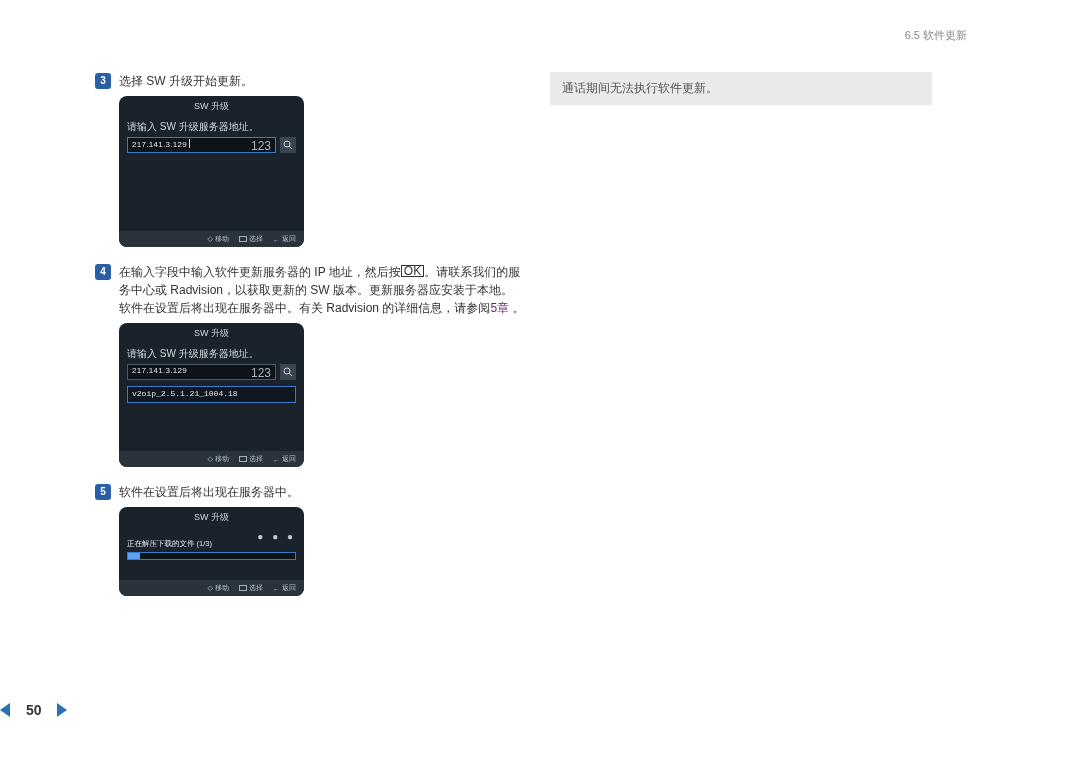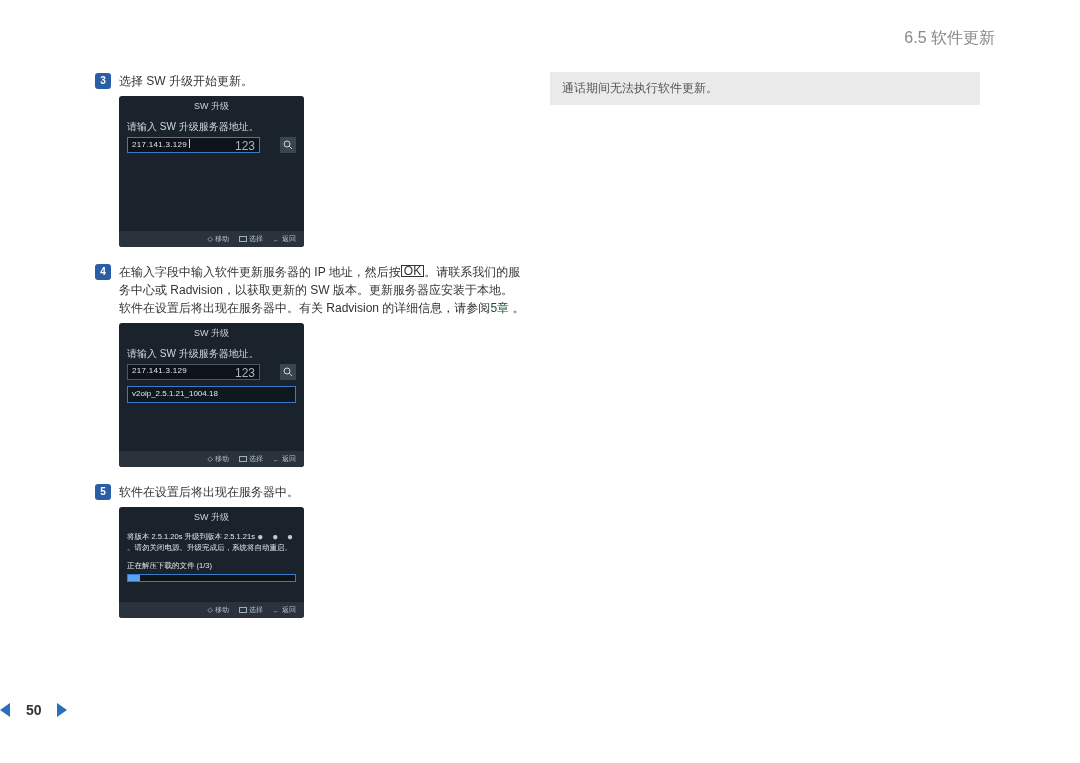--- a/index.html
+++ b/index.html
@@ -7,35 +7,35 @@
     width: 1080px;
     height: 763px;
     background: #ffffff;
     font-family: "SimSun", "Microsoft YaHei", sans-serif;
     position: relative;
     color: #333;
   }
   .header-right {
     position: absolute;
     top: 28px;
-    right: 85px;
-    font-size: 16px;
+    right: 113px;
+    font-size: 11px;
     color: #888;
   }
   .col-left {
     position: absolute;
     left: 95px;
     top: 72px;
     width: 430px;
   }
   .col-right {
     position: absolute;
     left: 550px;
     top: 72px;
-    width: 430px;
+    width: 382px;
   }
   .step {
     display: flex;
     align-items: flex-start;
     margin-bottom: 6px;
   }
   .badge {
     width: 16px;
     height: 16px;
     min-width: 16px;
@@ -56,48 +56,48 @@
   }
   .ok-icon {
     display: inline-block;
     border: 1px solid #333;
     padding: 0 2px;
     font-size: 12px;
     line-height: 10px;
     vertical-align: 1px;
     background: #fff;
   }
-  .link5 { color: #14532d; }
+  .link5 { color: #701a75; }
   .screenshot {
     width: 185px;
     margin-left: 24px;
     margin-top: 6px;
     margin-bottom: 16px;
     background: #1a232b;
-    border-radius: 3px;
+    border-radius: 8px;
     padding-bottom: 0;
     overflow: hidden;
   }
   .sc-title {
     text-align: center;
     color: #d0d5da;
     font-size: 9px;
     padding: 4px 0 3px;
   }
   .sc-body {
     padding: 4px 8px 8px;
   }
   .sc-label {
     font-size: 10px;
     color: #cfd6dc;
     margin-bottom: 3px;
   }
   .ip-row {
     display: flex;
-    gap: 20px;
+    gap: 4px;
     align-items: center;
   }
   .ip-field {
     flex: 1;
     border: 1px solid #3a7ac8;
     background: #0d1318;
     height: 16px;
     position: relative;
   }
   .ip-text {
@@ -131,20 +131,21 @@
   }
   .srch svg { position: absolute; top: 3px; left: 3px; }
   .sc-list-item {
     margin-top: 6px;
     border: 1px solid #3a7ac8;
     height: 17px;
     font-size: 8px;
     color: #e0e5ea;
     padding: 2px 4px;
     background: #0f181f;
+    font-family: Liberation Mono, monospace;
   }
   .sc-progress-text {
     font-size: 7.5px;
     color: #e0e5ea;
     line-height: 11px;
     margin-bottom: 8px;
   }
   .sc-progress-label {
     font-size: 7.5px;
     color: #e0e5ea;
@@ -294,24 +295,20 @@
   </div>
 
   <div class="step">
     <div class="badge">5</div>
     <div class="step-text">软件在设置后将出现在服务器中。</div>
   </div>
   <div class="screenshot">
     <div class="sc-title">SW 升级</div>
     <div class="sc-body rel">
       <span class="dots">● ● ●</span>
-      <div class="sc-progress-text">
-        <span>将版本 2.5.1.20s 升级到版本 2.5.1.21s</span><br>
-        <span>。请勿关闭电源。升级完成后，系统将自动重启。</span>
-      </div>
       <div class="sc-progress-label">正在解压下载的文件 (1/3)</div>
       <div class="sc-pbar">
         <div class="sc-pbar-fill"></div>
       </div>
       <div style="height:12px"></div>
     </div>
     <div class="sc-foot">
       <span>◇ <span>移动</span></span>
       <span>
           <span class="tiny-box"></span> 

